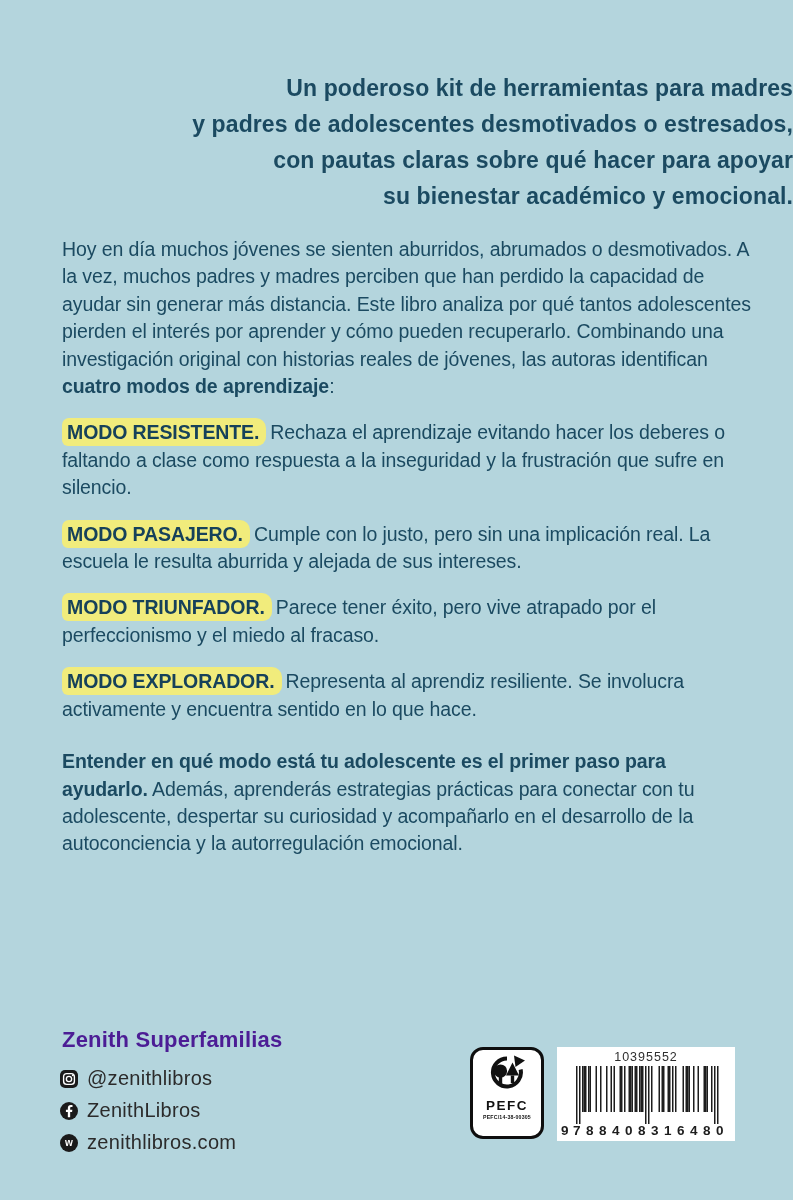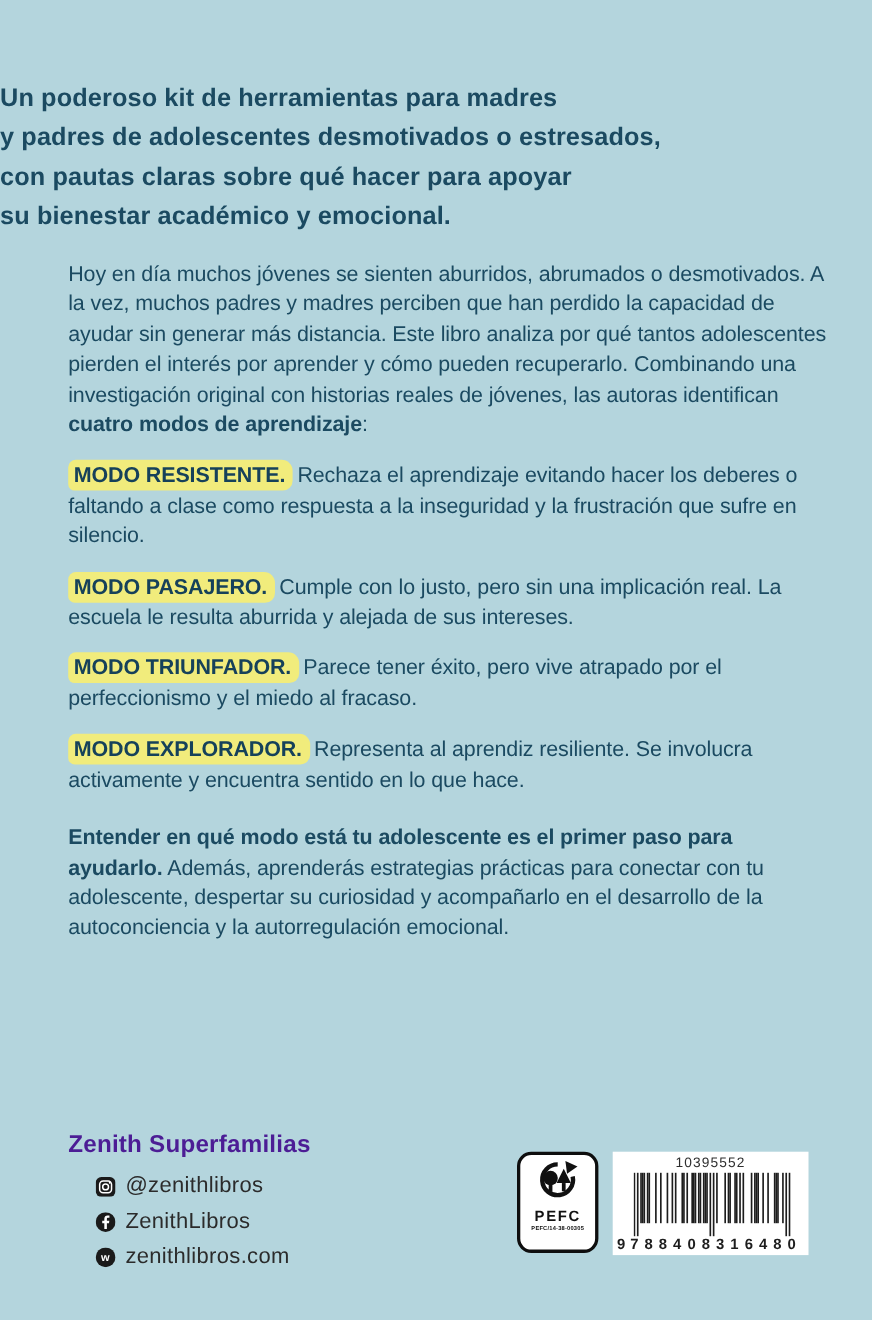--- a/index.html
+++ b/index.html
@@ -10,25 +10,26 @@
     width:793px; height:1200px;
     margin:0 auto;
     background:#b4d5dd;
     font-family:"Liberation Sans", sans-serif;
     color:#1b4a61;
     overflow:hidden;
   }
   
   .headline {
     padding-top:70px;
-    text-align:left;
+    text-align:right;
     font-weight:bold;
     font-size:23px;
     line-height:36px;
     letter-spacing:0.1px;
+    padding-left:24px;
   }
   .headline div { white-space:nowrap; }
   
   .content {
     width:690px;
     margin:22px 0 0 62px;
     font-size:19.5px;
     line-height:27.4px;
     letter-spacing:-0.1px;
   }
@@ -49,21 +50,20 @@
   strong { font-weight:bold; }
   
   .publisher {
     position:absolute; left:62px; top:1027px;
     font-size:22px; font-weight:bold; color:#4c1d95;
     letter-spacing:0.2px;
   }
   .social {
     position:absolute; left:60px; top:1067px;
     list-style:none;
-    margin-left:27px;
   }
   .social li {
     display:flex; align-items:center;
     margin-bottom:9px;
     font-size:20px; color:#2b2b2b; letter-spacing:0.3px;
   }
   .social li .sicon { width:18px; height:18px; margin-right:9px; flex:0 0 auto; display:block; }
   
   .pefc-box {
     position:absolute; left:470px; top:1047px;

